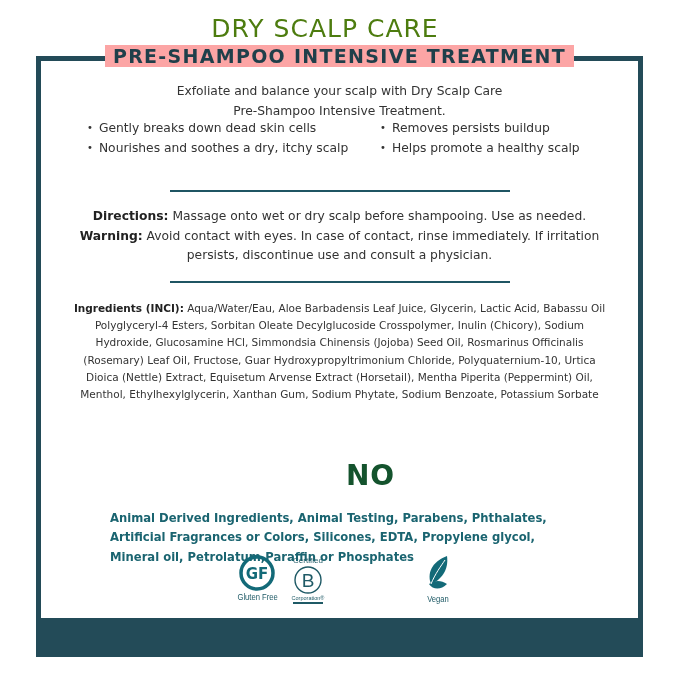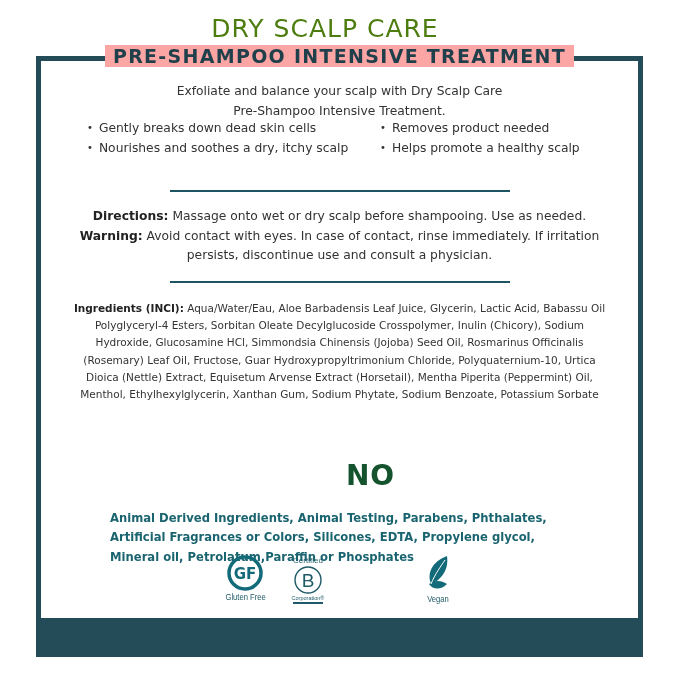--- a/index.html
+++ b/index.html
@@ -86,21 +86,21 @@
   <div>Exfoliate and balance your scalp with Dry Scalp Care</div>
   <div>Pre-Shampoo Intensive Treatment.</div>
 </div>
 
 <div class="bullets">
   <div class="bullet-col left">
     <div class="bullet">Gently breaks down dead skin cells</div>
     <div class="bullet">Nourishes and soothes a dry, itchy scalp</div>
   </div>
   <div class="bullet-col right">
-    <div class="bullet">Removes product needed</div>
+    <div class="bullet">Removes persists buildup</div>
     <div class="bullet">Helps promote a healthy scalp</div>
   </div>
 </div>
 
 <div class="divider" style="top:190px;"></div>
 
 <div class="directions">
   <b>Directions:</b><span> Massage onto wet or dry scalp before shampooing. Use as needed. </span><b>Warning:</b><span> Avoid contact with eyes. In case of contact, rinse immediately. If irritation persists, discontinue use and consult a physician.</span>
 </div>
 
@@ -108,21 +108,21 @@
 
 <div class="ingredients">
   <b>Ingredients (INCI):</b><span> Aqua/Water/Eau, Aloe Barbadensis Leaf Juice, Glycerin, Lactic Acid, Babassu Oil Polyglyceryl-4 Esters, Sorbitan Oleate Decylglucoside Crosspolymer, Inulin (Chicory), Sodium Hydroxide, Glucosamine HCl, Simmondsia Chinensis (Jojoba) Seed Oil, Rosmarinus Officinalis (Rosemary) Leaf Oil, Fructose, Guar Hydroxypropyltrimonium Chloride, Polyquaternium-10, Urtica Dioica (Nettle) Extract, Equisetum Arvense Extract (Horsetail), Mentha Piperita (Peppermint) Oil, Menthol, Ethylhexylglycerin, Xanthan Gum, Sodium Phytate, Sodium Benzoate, Potassium Sorbate</span>
 </div>
 
 <div class="no-title">NO</div>
 <div class="no-list">Animal Derived Ingredients, Animal Testing, Parabens, Phthalates, Artificial Fragrances or Colors, Silicones, EDTA, Propylene glycol, Mineral oil, Petrolatum,Paraffin or Phosphates</div>
 
 <div class="badges">
 
-  <div class="badge" style="left:222px; width:46px;">
+  <div class="badge" style="left:234px; width:46px;">
     <svg width="38" height="38" viewBox="0 0 38 38" style="display:block;margin:0 auto;">
       <circle cx="19" cy="19" r="16" fill="none" stroke="#136a78" stroke-width="3.5"></circle>
       <text x="19" y="25" text-anchor="middle" font-family="DejaVu Sans, sans-serif" font-weight="700" font-size="15" fill="#136a78">GF</text>
     </svg>
     <span class="lbl">Gluten Free</span>
   </div>
 
   <div class="badge" style="left:283px; width:50px;">
     <svg width="50" height="48" viewBox="0 0 50 48" style="display:block;margin:0 auto;">
       <text x="25" y="9" text-anchor="middle" font-family="Liberation Sans, sans-serif" font-size="8" fill="#1f5a66">Certified</text>

